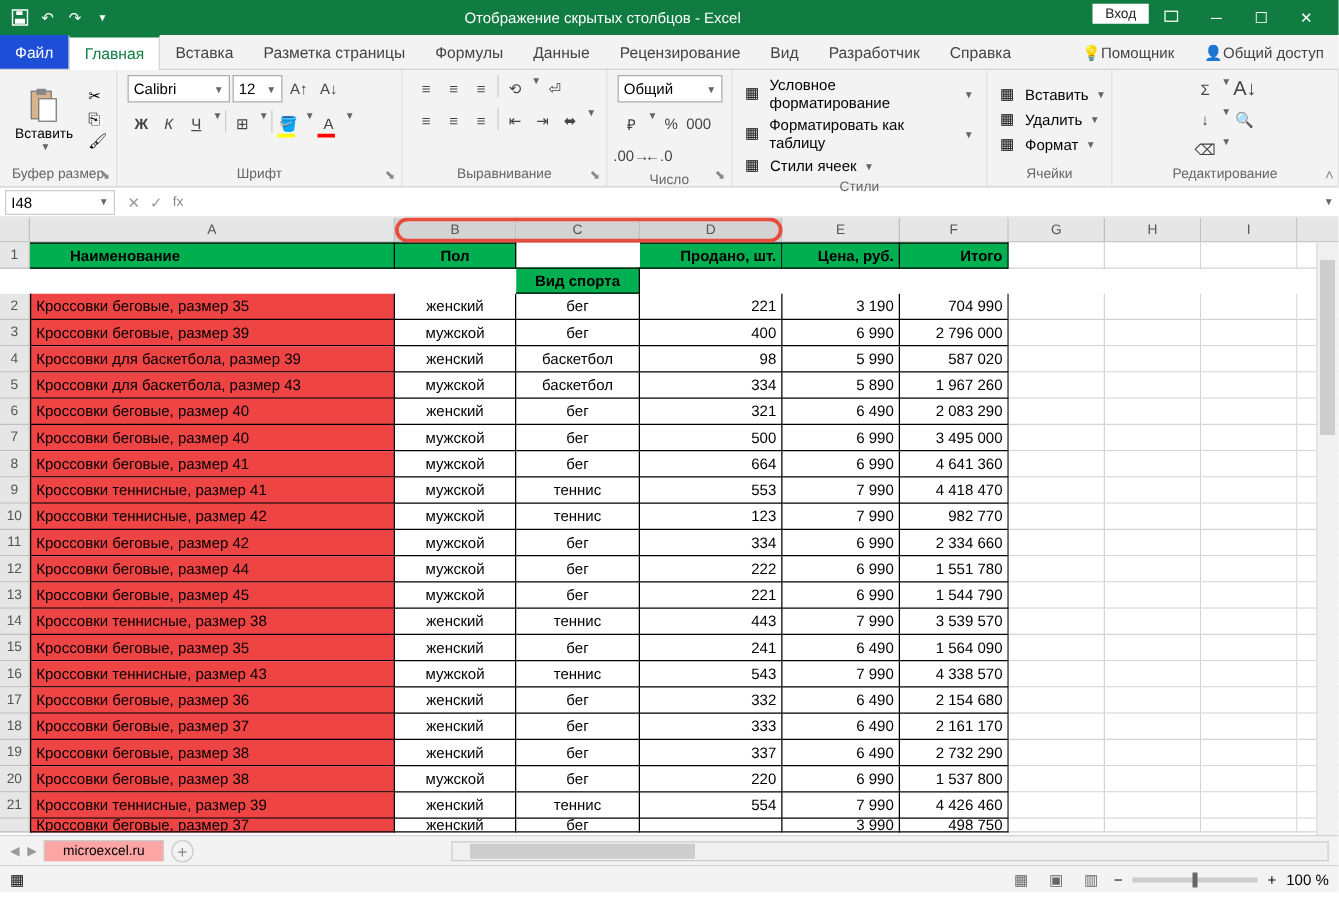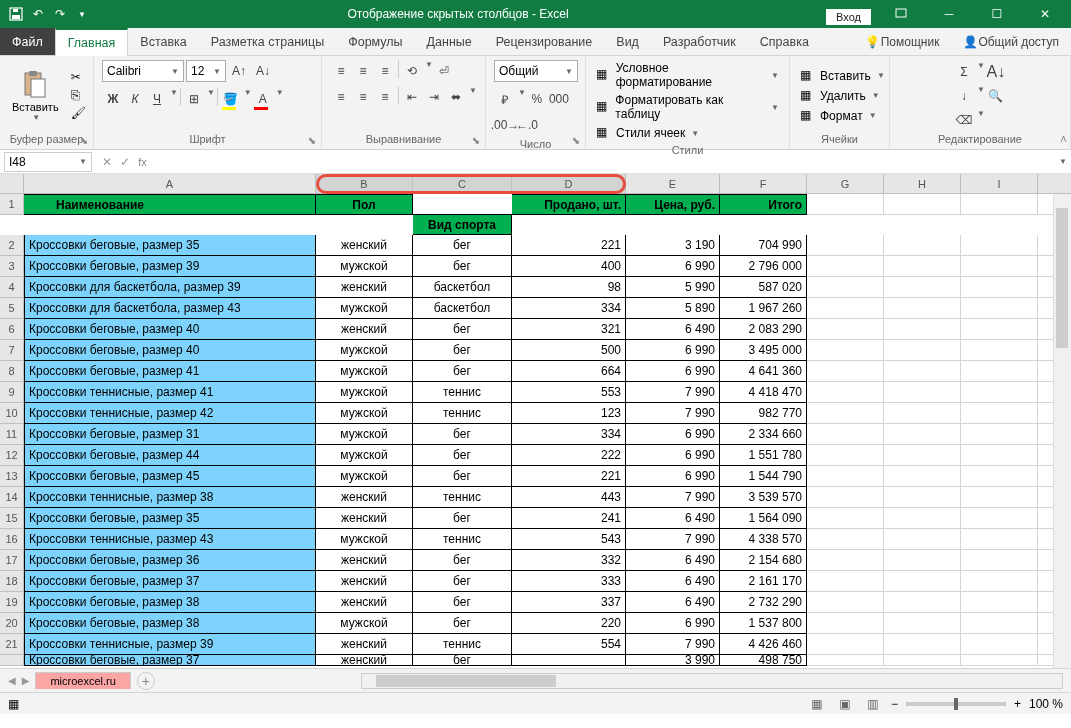--- a/index.html
+++ b/index.html
@@ -1,26 +1,26 @@
 <!DOCTYPE html>
 <html><head>
 <meta charset="utf-8">
 <style>
 *{margin:0;padding:0;box-sizing:border-box;font-family:"Segoe UI",Tahoma,sans-serif;font-size:12px;user-select:none}
 body{background:#fff;width:1071px;height:728px;overflow:hidden;position:relative}
 .titlebar{height:28px;background:#107c41;display:flex;align-items:center;padding:0 8px;color:#fff}
 .qat{display:flex;gap:6px;align-items:center}
 .qat-icon{width:16px;height:16px;display:flex;align-items:center;justify-content:center;color:#fff;cursor:pointer}
 .title-text{flex:1;text-align:center;font-size:12px;color:#fff}
-.title-right{display:flex;gap:12px;align-items:flex-end}
+.title-right{display:flex;gap:0;align-items:flex-start}
 .login-btn{background:#fff;color:#222;padding:2px 10px;font-size:11px;cursor:pointer}
 .win-btn{width:36px;height:22px;display:flex;align-items:center;justify-content:center;cursor:pointer;color:#fff}
 .ribbon-tabs{height:28px;background:#f3f3f3;display:flex;align-items:stretch;border-bottom:1px solid #d4d4d4}
 .ribbon-tab{padding:0 12px;display:flex;align-items:center;cursor:pointer;color:#444;font-size:12.5px}
-.ribbon-tab.file{background:#404040;color:#fff}
+.ribbon-tab.file{background:#1d4ed8;color:#fff}
 .ribbon-tab.active{background:#fff;border-top:2px solid #107c41;color:#107c41;margin-bottom:-1px;border-left:1px solid #d4d4d4;border-right:1px solid #d4d4d4}
 .ribbon-tabs-right{margin-left:auto;display:flex}
 .ribbon-tab.help{font-size:12px}
 .ribbon{height:94px;background:#f3f3f3;border-bottom:1px solid #d4d4d4;display:flex;position:relative}
 .ribbon-group{border-right:1px solid #e0e0e0;padding:4px 8px 2px;display:flex;flex-direction:column;position:relative}
 .group-content{flex:1;display:flex;align-items:center;gap:4px}
 .group-label{text-align:center;font-size:11px;color:#666;padding:2px 0}
 .dlg-launcher{position:absolute;right:2px;bottom:2px;width:14px;height:14px;color:#888;cursor:pointer;font-size:10px;display:flex;align-items:center;justify-content:center}
 .paste-btn{display:flex;flex-direction:column;align-items:center;cursor:pointer;padding:2px 4px}
 .paste-icon{width:32px;height:32px;position:relative}
@@ -46,21 +46,21 @@
 .fx-label{color:#888;font-size:11px}
 .formula-bar{flex:1;height:20px;margin-left:4px}
 .sheet-area{position:relative;height:494px;overflow:hidden}
 .grid{display:grid;grid-template-columns:24px 292px 97px 99px 114px 94px 87px 77px 77px 77px 37px;position:relative}
 .col-hdr{height:20px;background:#e6e6e6;border-right:1px solid #bfbfbf;border-bottom:1px solid #bfbfbf;display:flex;align-items:center;justify-content:center;font-size:11px;color:#555;cursor:pointer}
 .col-hdr.sel{background:#d3d3d3}
 .row-hdr{background:#e6e6e6;border-right:1px solid #bfbfbf;border-bottom:1px solid #bfbfbf;display:flex;align-items:center;justify-content:center;font-size:11px;color:#555;cursor:pointer;height:21px}
 .cell{height:21px;border-right:1px solid #d4d4d4;border-bottom:1px solid #d4d4d4;padding:0 4px;display:flex;align-items:center;font-size:12px;overflow:hidden;white-space:nowrap}
 .hdr-cell{background:#00b050;font-weight:bold;border-right:1px solid #000;border-bottom:1px solid #000;border-top:1px solid #000}
 .hdr-cell:first-of-type{border-left:1px solid #000}
-.data-a{background:#7dd3fc;justify-content:flex-start;border:1px solid #000;border-top:none}
+.data-a{background:#ef4444;justify-content:flex-start;border:1px solid #000;border-top:none}
 .data-c{justify-content:center;border-bottom:1px solid #000;border-right:1px solid #000}
 .data-r{justify-content:flex-end;border-bottom:1px solid #000;border-right:1px solid #000}
 .empty{background:#fff}
 .highlight{position:absolute;top:0;left:316px;width:310px;height:20px;border:3px solid #e74c3c;border-radius:10px;pointer-events:none;z-index:5}
 .sheet-tabs{height:24px;background:#f3f3f3;border-top:1px solid #d4d4d4;display:flex;align-items:center;padding:0 8px;gap:6px}
 .nav-arrow{color:#999;cursor:pointer;font-size:10px}
 .sheet-tab{background:#fca5a5;border:1px solid #ccc;border-bottom:none;padding:2px 14px;font-size:11px;cursor:pointer}
 .add-sheet{width:18px;height:18px;border:1px solid #ccc;border-radius:50%;display:flex;align-items:center;justify-content:center;cursor:pointer;font-size:14px;color:#888}
 .hscroll{flex:1;margin-left:200px;height:16px;background:#f0f0f0;border:1px solid #ccc;position:relative}
 .hscroll-thumb{position:absolute;left:14px;top:1px;width:180px;height:12px;background:#cdcdcd}
@@ -428,21 +428,21 @@
       <div class="cell data-c">мужской</div>
       <div class="cell data-c">теннис</div>
       <div class="cell data-r">123</div>
       <div class="cell data-r">7 990</div>
       <div class="cell data-r">982 770</div>
       <div class="cell empty"></div>
       <div class="cell empty"></div>
       <div class="cell empty"></div>
       <div class="cell empty"></div>
       <div class="row-hdr">11</div>
-      <div class="cell data-a">Кроссовки беговые, размер 31</div>
+      <div class="cell data-a">Кроссовки беговые, размер 42</div>
       <div class="cell data-c">мужской</div>
       <div class="cell data-c">бег</div>
       <div class="cell data-r">334</div>
       <div class="cell data-r">6 990</div>
       <div class="cell data-r">2 334 660</div>
       <div class="cell empty"></div>
       <div class="cell empty"></div>
       <div class="cell empty"></div>
       <div class="cell empty"></div>
       <div class="row-hdr">12</div>

